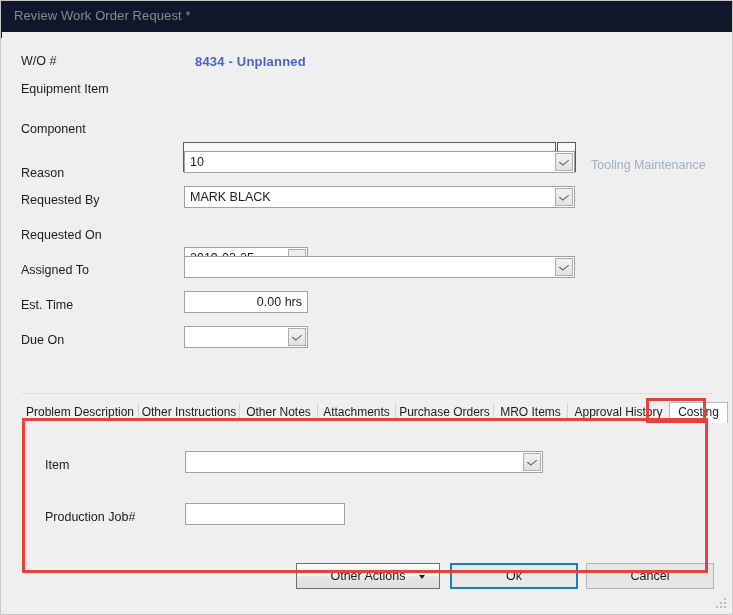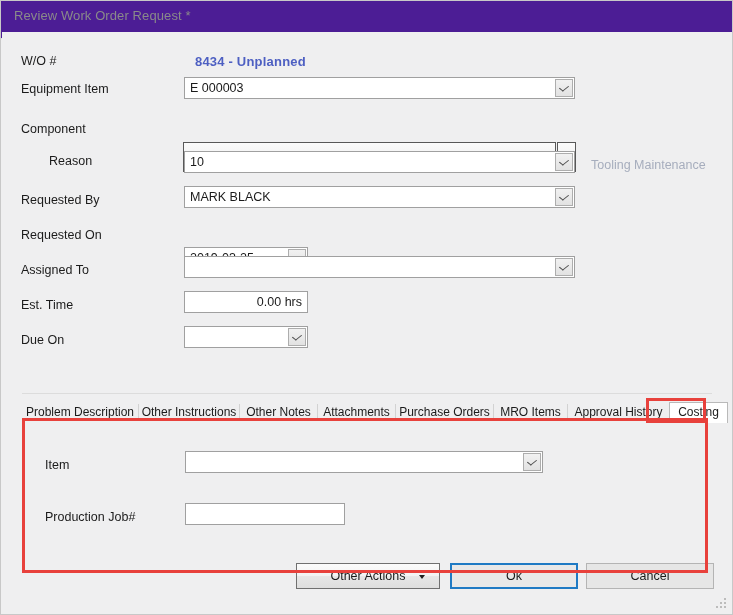--- a/index.html
+++ b/index.html
@@ -21,21 +21,21 @@
     border: 1px solid #c8c8c8;
     overflow: hidden;
   }
 
   
   #titlebar {
     position: absolute;
     left: 0; top: 0;
     width: 733px;
     height: 38px;
-    background: #4c1d95;
+    background: #0f172a;
     border-bottom: 1px solid #e2e2e2;
     box-sizing: border-box;
   }
   #titlebar .title-text {
     position: absolute;
     left: 13px;
     top: 7px;
     font-size: 13px;
     color: #8a8a8a;
     letter-spacing: .1px;
@@ -294,32 +294,28 @@
   <div id="titlebar">
     <div class="title-text">Review Work Order Request *</div>
   </div>
 
   <div id="formarea">
 
     <div class="flabel" style="left:19px; top:22px;">W/O #</div>
     <div id="wo-value" style="left:185px; top:22px;margin-left:8px;">8434 - Unplanned</div>
 
     <div class="flabel" style="left:19px; top:50px;">Equipment Item</div>
-    <div class="combo" style="left:182px; top:45px; width:391px;">
-      <div class="cval">E 000003</div>
-      <div class="cbtn"></div>
-    </div>
 
     <div class="flabel" style="left:19px; top:90px;">Component</div>
     <div class="splitbtn" style="left:181px; top:110px; width:393px;">
       <div class="main">Select Component</div>
       <div class="arrowpart"></div>
     </div>
 
-    <div class="flabel" style="left:19px; top:122px;margin-left:28px;">Reason</div>
+    <div class="flabel" style="left:19px; top:134px;">Reason</div>
     <div class="combo" style="left:182px; top:119px; width:391px;">
       <div class="cval">10</div>
       <div class="cbtn"></div>
     </div>
     <div id="reason-hint" style="left:589px; top:126px;">Tooling Maintenance</div>
 
     <div class="flabel" style="left:19px; top:161px;">Requested By</div>
     <div class="combo" style="left:182px; top:154px; width:391px;">
       <div class="cval">MARK BLACK</div>
       <div class="cbtn"></div>

